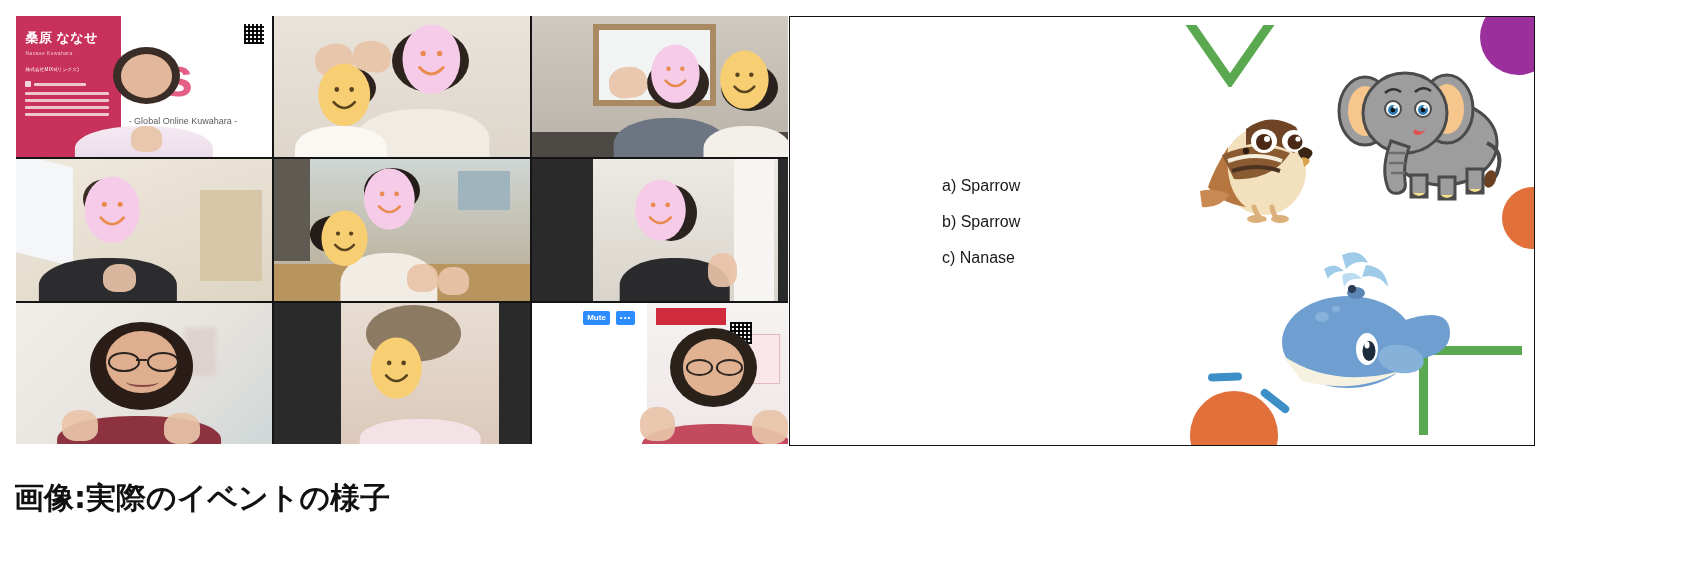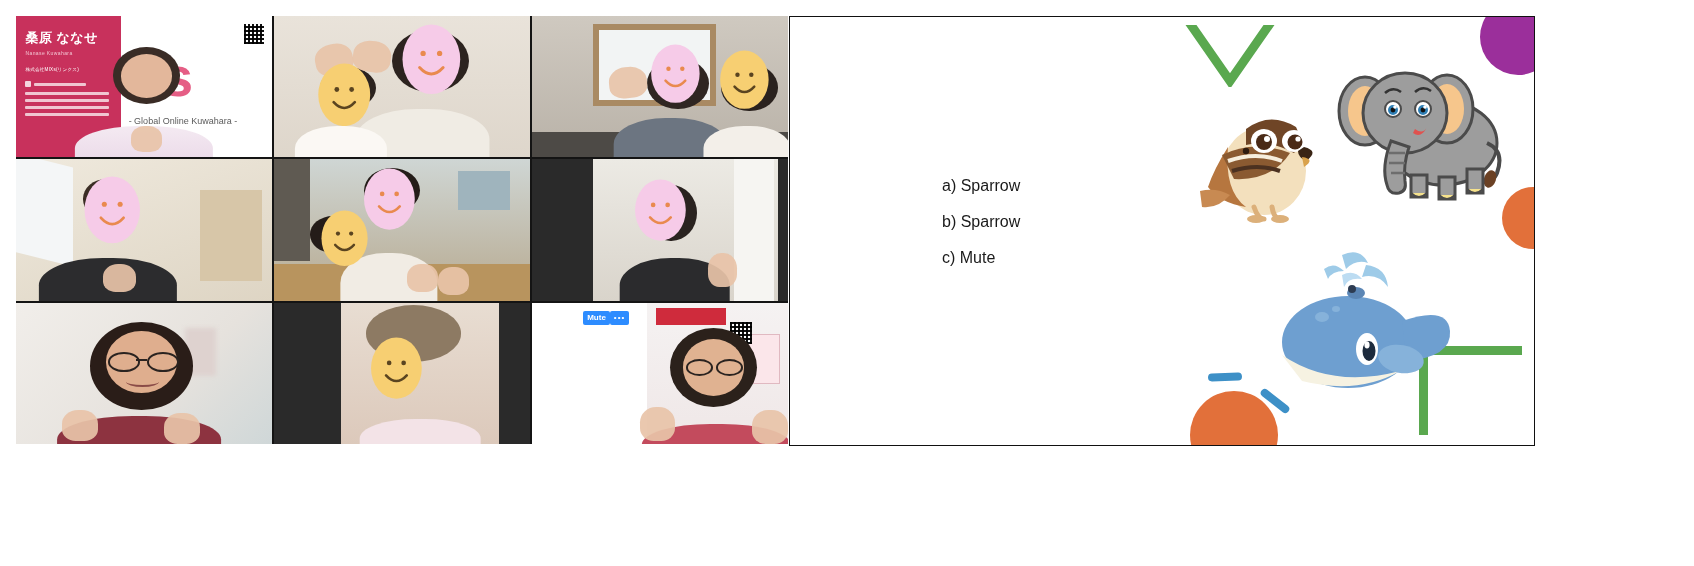--- a/index.html
+++ b/index.html
@@ -36,21 +36,21 @@
   .card-left .mailrow .sq{width:6px;height:6px;background:rgba(255,255,255,.8);border-radius:1px;}
   .card-left .mailrow i{display:block;width:52px;height:3px;background:rgba(255,255,255,.72);border-radius:1px;}
   .xs-logo{position:absolute;left:44%;top:20%;font-size:56px;font-weight:800;color:#e4567f;letter-spacing:-4px;opacity:.95;}
   .card-tag{position:absolute;left:44%;bottom:22%;font-size:9px;color:#5b5b5b;white-space:nowrap;}
   .qr{position:absolute;width:20px;height:20px;background:
       repeating-linear-gradient(90deg,#111 0 2px,#fff 2px 4px),
       repeating-linear-gradient(0deg,#111 0 2px,transparent 2px 4px);
       background-blend-mode:multiply;}
 
   
-  .mute-badge{position:absolute;display:flex;align-items:center;gap:0;z-index:6;}
+  .mute-badge{position:absolute;display:flex;align-items:center;gap:6px;z-index:6;}
   .mute-badge .b{background:#2d8cff;color:#fff;font-size:8px;line-height:1;padding:3px 4px;border-radius:2px;font-weight:600;}
   .mute-badge .dots{background:#2d8cff;color:#fff;font-size:8px;line-height:1;padding:3px 4px;border-radius:2px;letter-spacing:1px;}
 
   
   .slide{position:absolute;left:789px;top:16px;width:744px;height:428px;background:#fff;border:1.5px solid #111;overflow:hidden;}
   .slide-q{position:absolute;left:58px;top:72px;width:330px;font-size:31px;line-height:1.25;font-weight:bold;color:#111;letter-spacing:-.5px;}
   .slide-opts{position:absolute;left:140px;top:160px;margin-left:12px;}
   .slide-opts div{font-size:16px;color:#1a1a1a;margin-bottom:18px;}
 
   .deco{position:absolute;}
@@ -366,18 +366,19 @@
       <ellipse cx="99" cy="104" rx="6.5" ry="10" fill="#1d2b3d"></ellipse>
       <ellipse cx="97" cy="98" rx="2.6" ry="3.4" fill="#fff"></ellipse>
       <ellipse cx="131" cy="112" rx="23" ry="14" fill="#86b2da" transform="rotate(10 131 112)"></ellipse>
       <ellipse cx="52" cy="70" rx="7" ry="5" fill="#86b2da"></ellipse>
       <ellipse cx="66" cy="62" rx="4" ry="3" fill="#86b2da"></ellipse>
     </svg>
 
     <div class="slide-opts">
       <div>a) Sparrow</div>
       <div>b) Sparrow</div>
-      <div>c) Mute</div>
+      <div>c) Nanase</div>
     </div>
   </div>
 
+  <div class="caption">画像:実際のイベントの様子</div>
 
 </div>
 
 </body></html>

